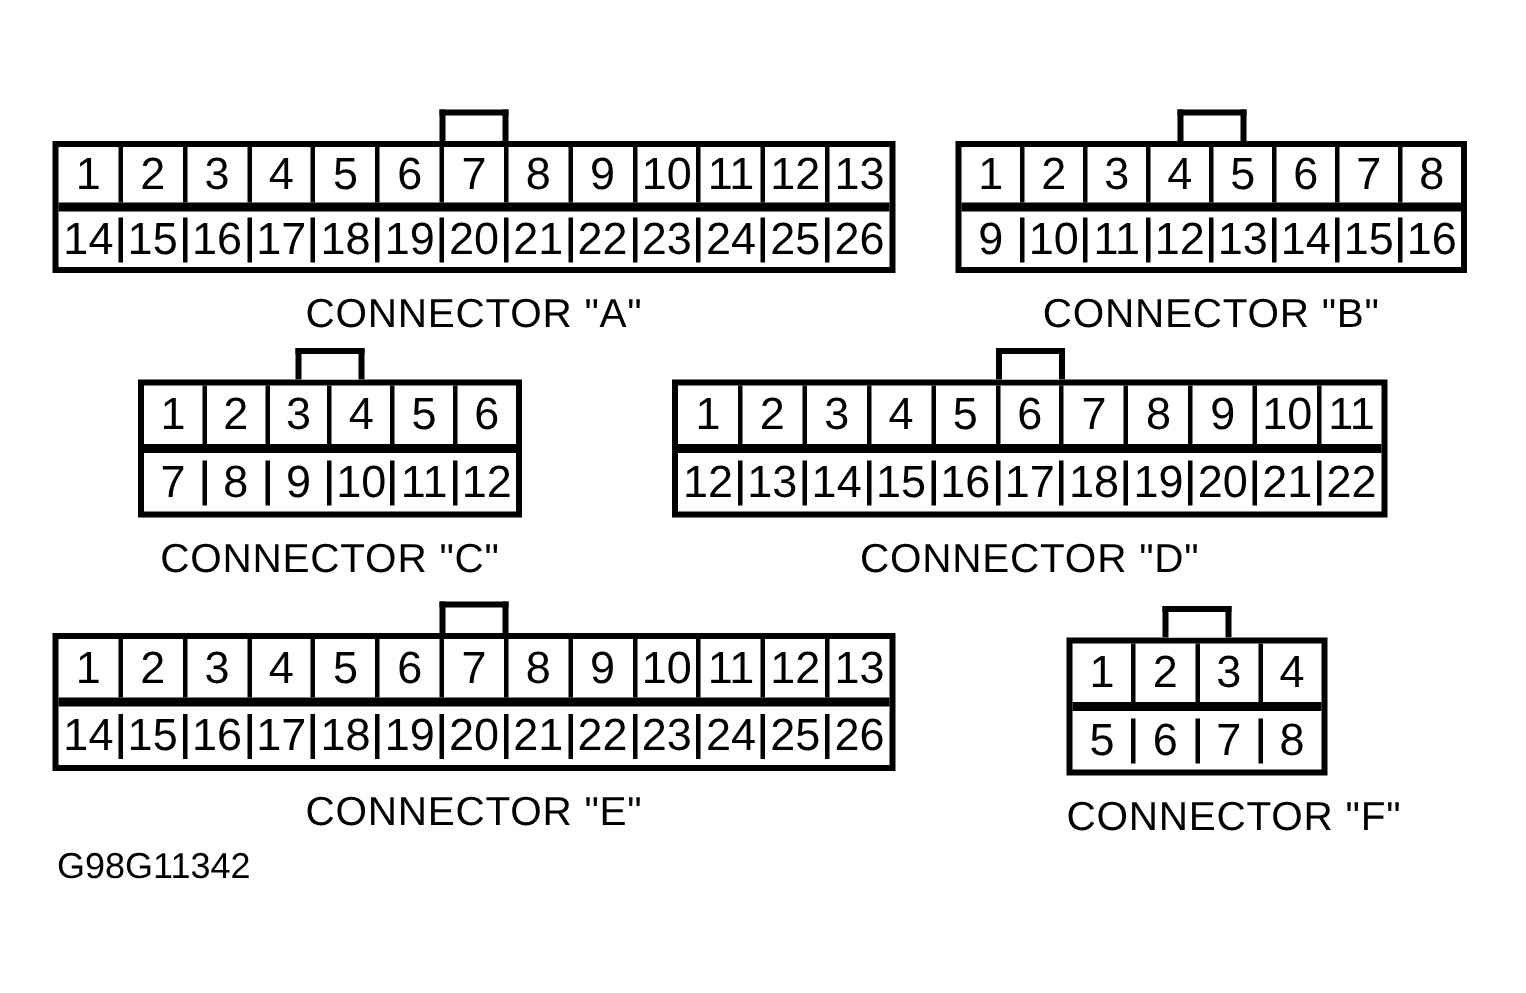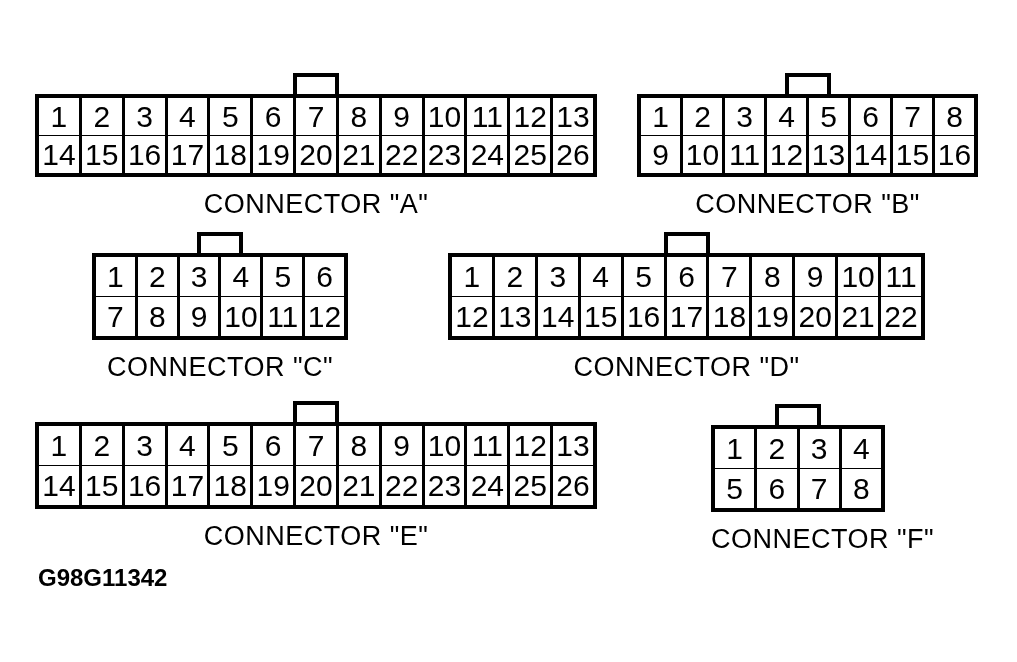--- a/index.html
+++ b/index.html
@@ -35,21 +35,22 @@
     background: #ffffff;
     box-sizing: border-box;
     position: relative;
     z-index: 1;
   }
   .pin-row {
     display: flex;
     height: 37px;
   }
   .pin-row + .pin-row {
-    border-top: 1px solid #000000;
+    border-top: 6px solid #000000;
+    align-items: center;
   }
   .rows-tall .pin-row {
     height: 39px;
   }
   .pin {
     flex: 1 1 0;
     border-left: 3px solid #000000;
     display: flex;
     align-items: center;
     justify-content: center;
@@ -74,21 +75,20 @@
   .conn-c { left: 92px;  top: 232px; width: 256px; }
   .conn-d { left: 448px; top: 232px; width: 477px; }
   .conn-e { left: 35px;  top: 401px; width: 562px; }
   .conn-f { left: 711px; top: 404px; width: 174px; }
   .figure-code {
     position: absolute;
     left: 38px;
     top: 564px;
     font-size: 24px;
     color: #000000;
-    font-weight: bold;
   }
 </style>
 </head>
 <body>
 
 <div class="stage">
 
   <div class="connector conn-a">
     <div class="tab"></div>
     <div class="body">

